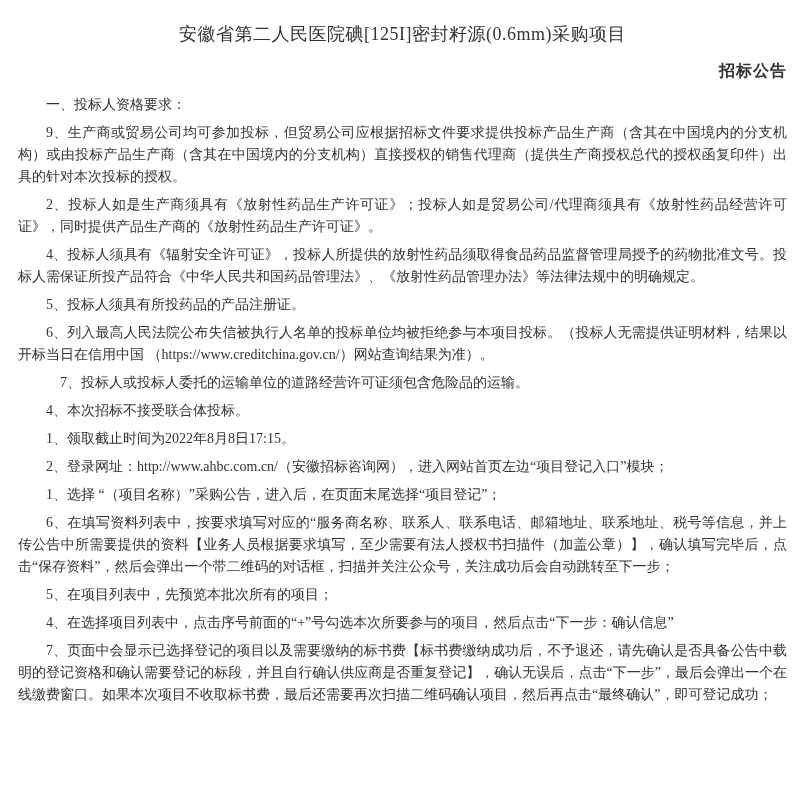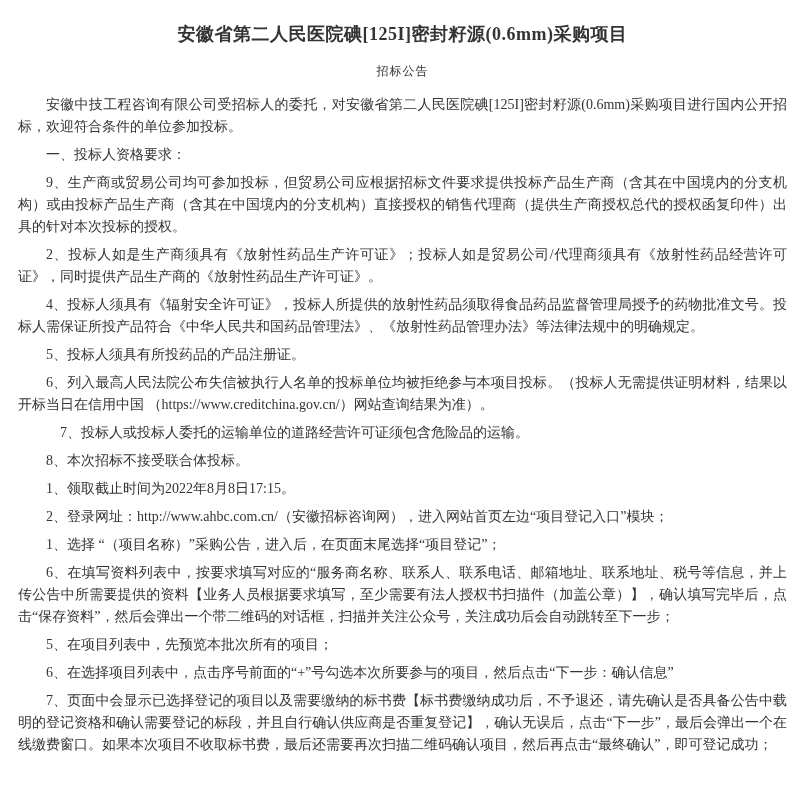--- a/index.html
+++ b/index.html
@@ -13,59 +13,58 @@
     overflow: hidden;
     font-family: "Liberation Serif", "DejaVu Serif", serif;
     color: #333333;
   }
   .doc {
     padding: 12px 18px 0 18px;
   }
   .title {
     text-align: center;
     font-size: 18px;
-    font-weight: bold;
+    font-weight: normal;
     line-height: 24px;
     margin: 10px 0 0 0;
     letter-spacing: 0.5px;
   }
   .subtitle {
-    text-align: center;
-    font-size: 12px;
-    font-weight: normal;
+    text-align: right;
+    font-size: 16px;
+    font-weight: bold;
     line-height: 22px;
     margin: 14px 0 12px 0;
     letter-spacing: 1px;
   }
   .para {
     font-size: 14px;
     line-height: 22px;
     margin: 0 0 6px 0;
     text-indent: 2em;
     text-align: justify;
     word-break: break-all;
   }
 </style>
 </head>
 <body>
 
 <div class="doc">
   <div class="title">安徽省第二人民医院碘[125I]密封籽源(0.6mm)采购项目</div>
   <div class="subtitle">招标公告</div>
-  <p class="para">安徽中技工程咨询有限公司受招标人的委托，对安徽省第二人民医院碘[125I]密封籽源(0.6mm)采购项目进行国内公开招标，欢迎符合条件的单位参加投标。</p>
   <div id="sections">
       <p class="para">一、投标人资格要求：</p>
       <p class="para">9、生产商或贸易公司均可参加投标，但贸易公司应根据招标文件要求提供投标产品生产商（含其在中国境内的分支机构）或由投标产品生产商（含其在中国境内的分支机构）直接授权的销售代理商（提供生产商授权总代的授权函复印件）出具的针对本次投标的授权。</p>
       <p class="para">2、投标人如是生产商须具有《放射性药品生产许可证》；投标人如是贸易公司/代理商须具有《放射性药品经营许可证》，同时提供产品生产商的《放射性药品生产许可证》。</p>
       <p class="para">4、投标人须具有《辐射安全许可证》，投标人所提供的放射性药品须取得食品药品监督管理局授予的药物批准文号。投标人需保证所投产品符合《中华人民共和国药品管理法》、《放射性药品管理办法》等法律法规中的明确规定。</p>
       <p class="para">5、投标人须具有所投药品的产品注册证。</p>
       <p class="para">6、列入最高人民法院公布失信被执行人名单的投标单位均被拒绝参与本项目投标。（投标人无需提供证明材料，结果以开标当日在信用中国 （https://www.creditchina.gov.cn/）网站查询结果为准）。</p>
       <p class="para">　7、投标人或投标人委托的运输单位的道路经营许可证须包含危险品的运输。</p>
-      <p class="para">8、本次招标不接受联合体投标。</p>
+      <p class="para">4、本次招标不接受联合体投标。</p>
       <p class="para">1、领取截止时间为2022年8月8日17:15。</p>
       <p class="para">2、登录网址：http://www.ahbc.com.cn/（安徽招标咨询网），进入网站首页左边“项目登记入口”模块；</p>
       <p class="para">1、选择 “（项目名称）”采购公告，进入后，在页面末尾选择“项目登记”；</p>
       <p class="para">6、在填写资料列表中，按要求填写对应的“服务商名称、联系人、联系电话、邮箱地址、联系地址、税号等信息，并上传公告中所需要提供的资料【业务人员根据要求填写，至少需要有法人授权书扫描件（加盖公章）】，确认填写完毕后，点击“保存资料”，然后会弹出一个带二维码的对话框，扫描并关注公众号，关注成功后会自动跳转至下一步；</p>
       <p class="para">5、在项目列表中，先预览本批次所有的项目；</p>
-      <p class="para">6、在选择项目列表中，点击序号前面的“+”号勾选本次所要参与的项目，然后点击“下一步：确认信息”</p>
+      <p class="para">4、在选择项目列表中，点击序号前面的“+”号勾选本次所要参与的项目，然后点击“下一步：确认信息”</p>
       <p class="para">7、页面中会显示已选择登记的项目以及需要缴纳的标书费【标书费缴纳成功后，不予退还，请先确认是否具备公告中载明的登记资格和确认需要登记的标段，并且自行确认供应商是否重复登记】，确认无误后，点击“下一步”，最后会弹出一个在线缴费窗口。如果本次项目不收取标书费，最后还需要再次扫描二维码确认项目，然后再点击“最终确认”，即可登记成功；</p>
     </div>
 </div>
 
 </body></html>

